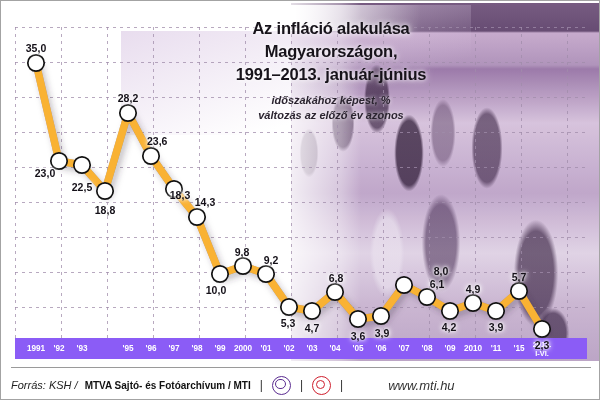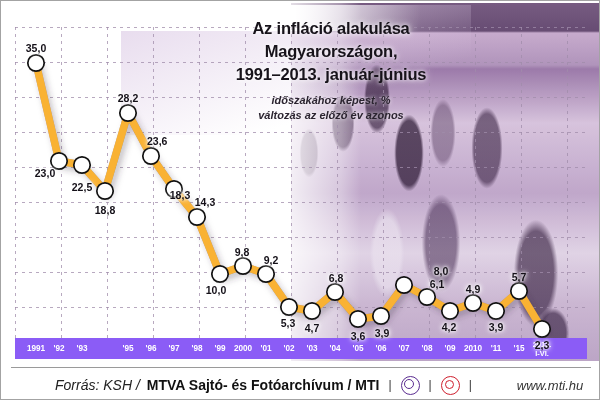--- a/index.html
+++ b/index.html
@@ -116,22 +116,22 @@
 
   
   .footer-rule{
     position:absolute;left:10px;top:366px;width:580px;height:1px;
     background:#9a9a9a;z-index:8;
   }
   .footer{
     position:absolute;left:10px;top:372px;width:580px;height:24px;
     display:flex;align-items:center;gap:7px;z-index:8;
   }
-  .src-italic{font-style:italic;font-size:14px;color:#222;margin-left:44px;}
-  .src-bold{font-weight:bold;font-size:14px;color:#111;}
+  .src-italic{font-style:italic;font-size:11px;color:#222;}
+  .src-bold{font-weight:bold;font-size:10px;color:#111;}
   .sep{color:#333;font-size:12px;line-height:1;padding:0 2px;}
   .logo{width:17px;height:17px;border-radius:50%;position:relative;flex:0 0 auto;}
   .logo.mtva{border:1.6px solid #5b2d91;}
   .logo.mtva::after{
     content:"";position:absolute;left:2.2px;top:2.2px;width:8.6px;height:8.6px;
     border:1.3px solid #5b2d91;border-radius:50%;
   }
   .logo.mti{border:1.6px solid #cf1f2e;}
   .logo.mti::after{
     content:"";position:absolute;left:3px;top:3px;width:7.4px;height:7.4px;

